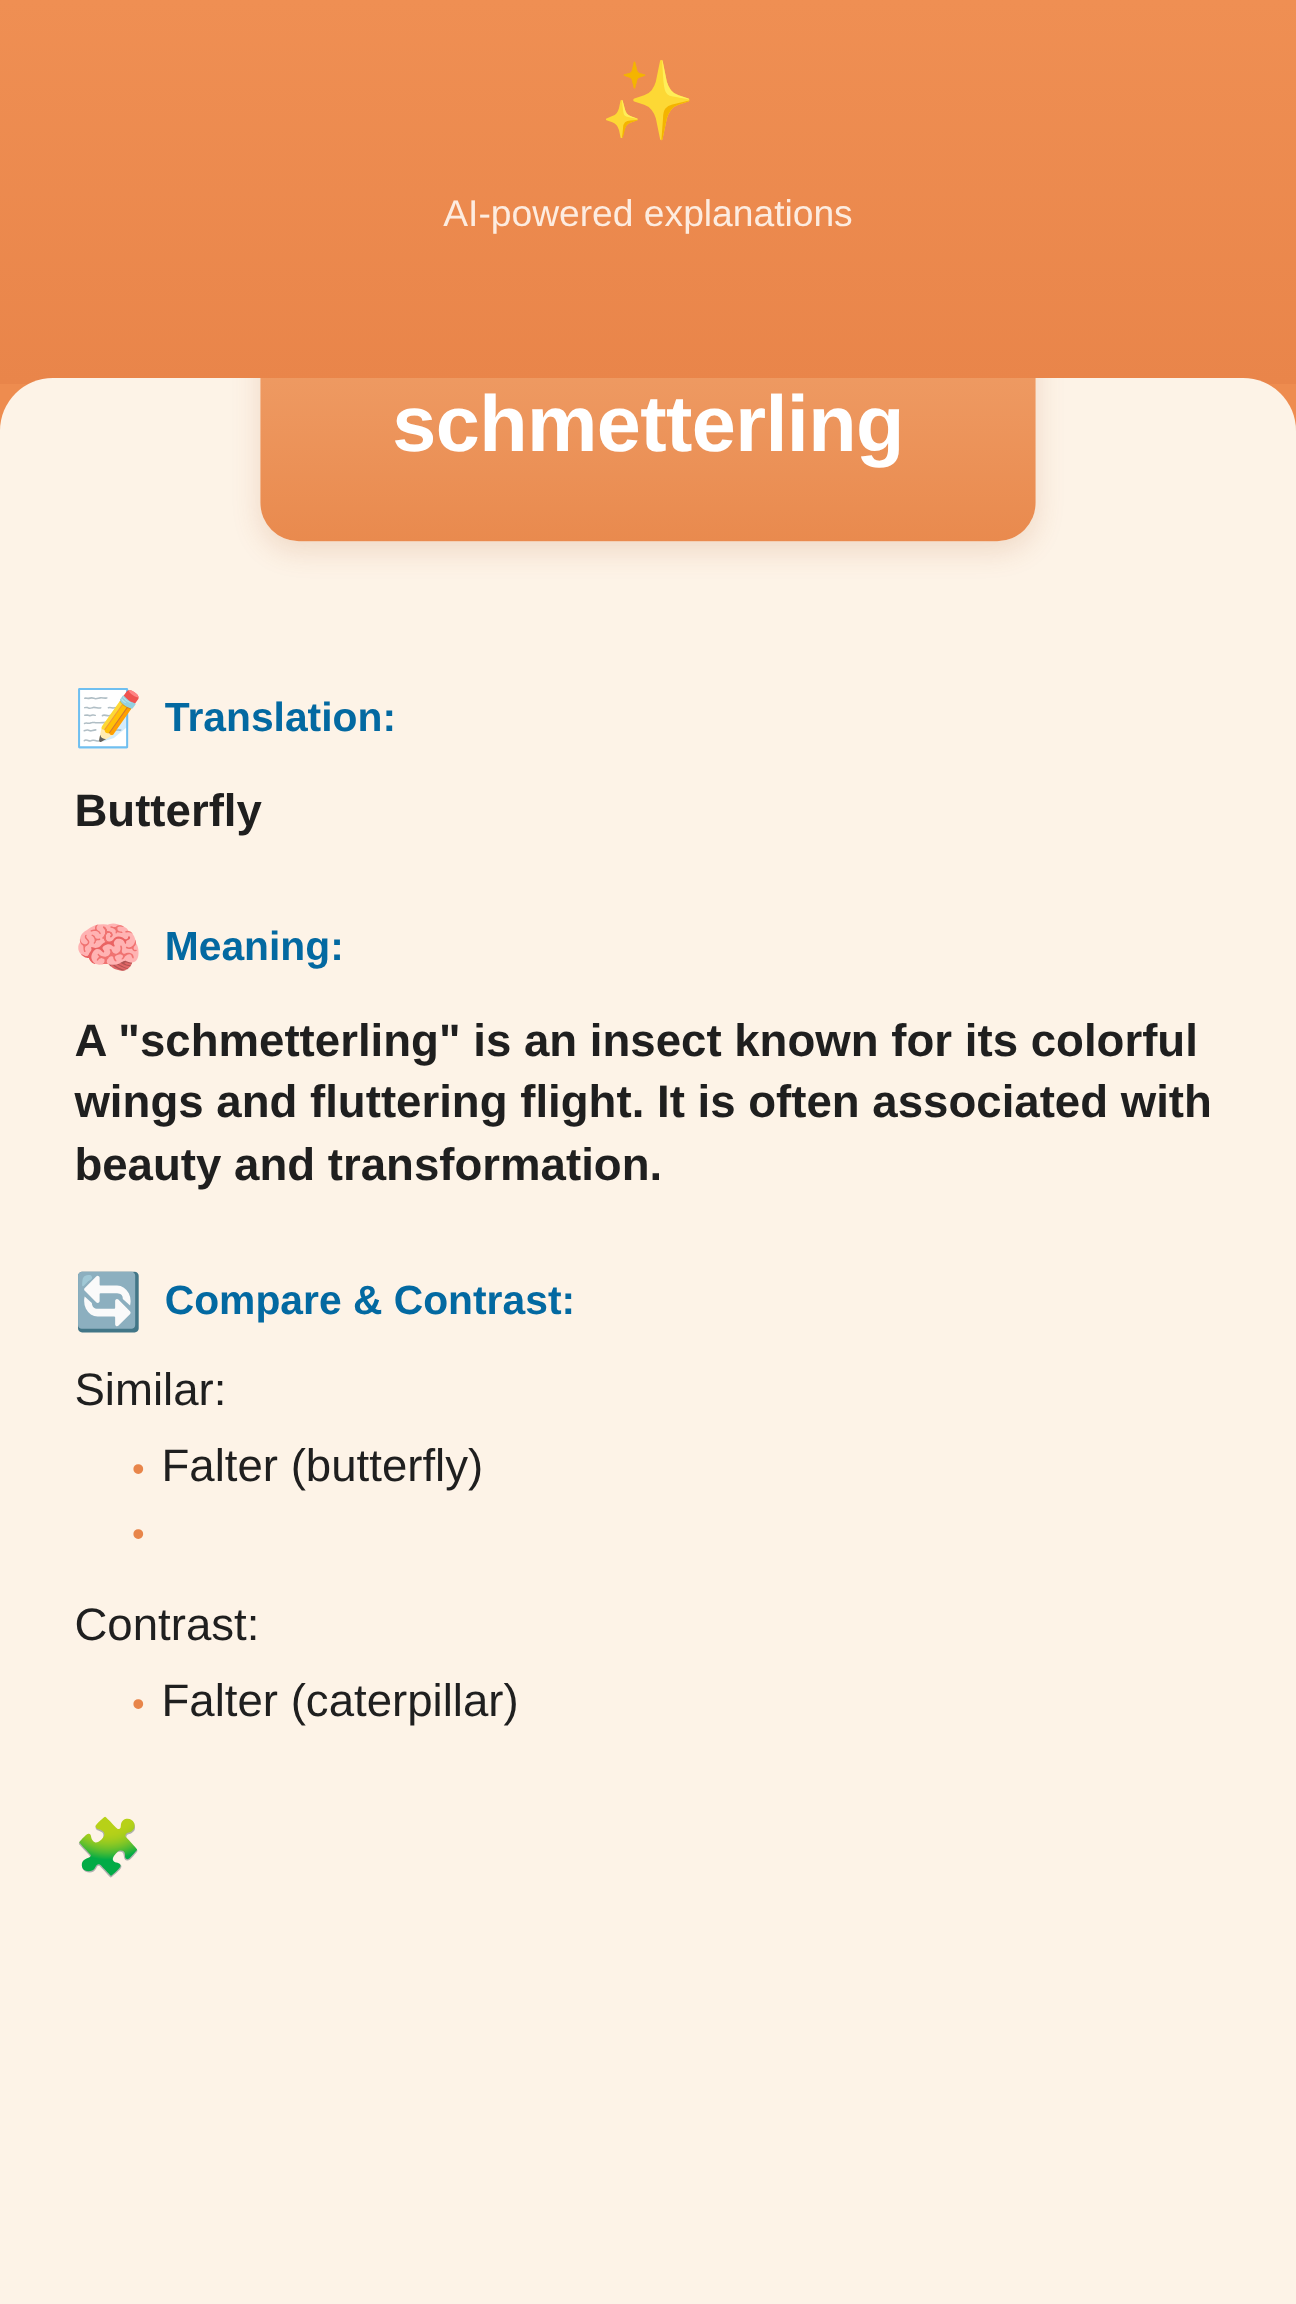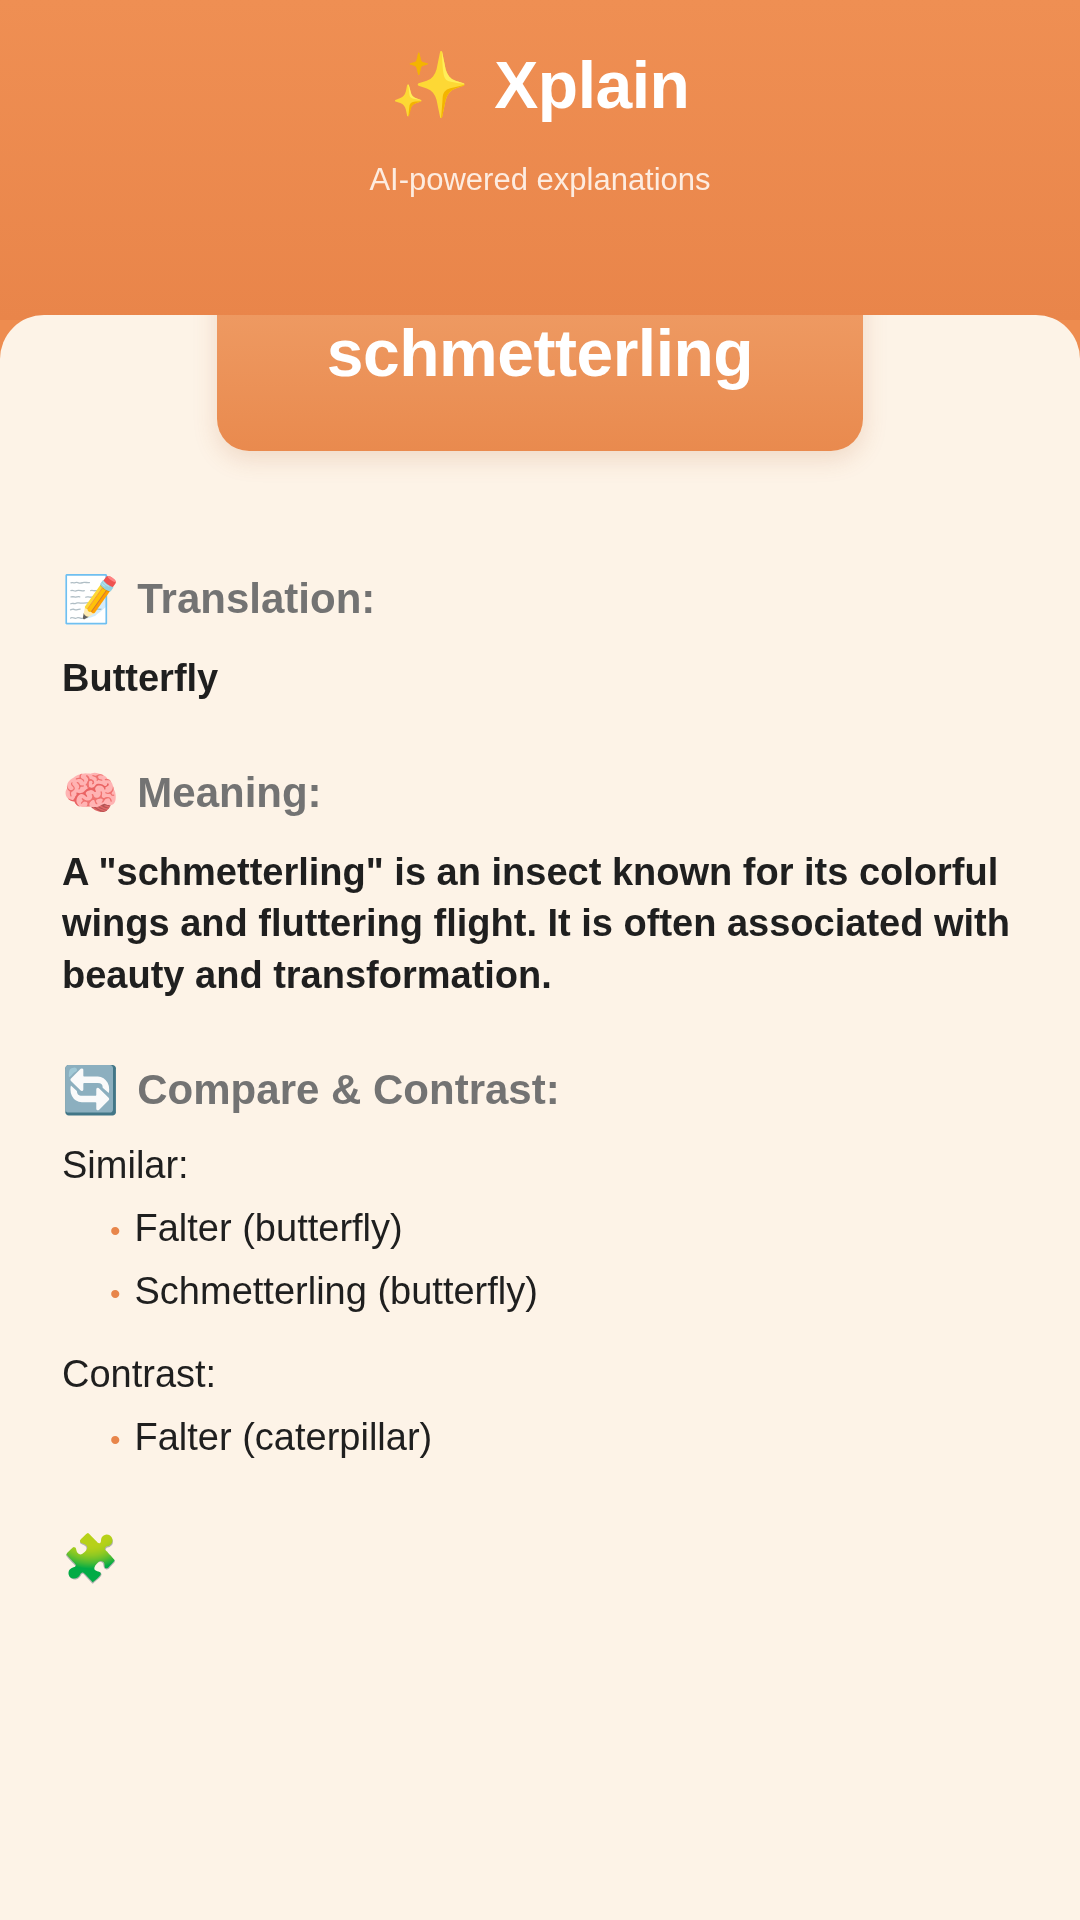--- a/index.html
+++ b/index.html
@@ -107,23 +107,23 @@
     display: flex;
     align-items: center;
     gap: 18px;
     margin-top: 64px;
   }
   .section-head .emoji {
     font-size: 46px;
     line-height: 1;
   }
   .section-head .label {
-    font-size: 42px;
-    font-weight: bold;
-    color: #737373;
+    font-size: 34px;
+    font-weight: bold;
+    color: #0369a1;
   }
 
   .para {
     margin-top: 30px;
     font-size: 38px;
     line-height: 1.36;
     color: #1f1f1f;
     font-weight: bold;
   }
 
@@ -157,21 +157,20 @@
   }
 </style>
 </head>
 <body>
 
 <div class="phone">
 
   <div class="header">
     <div class="brand-row">
       <span class="sparkle-icon">✨</span>
-      <span class="brand-title">Xplain</span>
     </div>
     <div class="brand-sub">AI-powered explanations</div>
   </div>
 
   <div class="card">
 
     <div class="word-chip">
       <span>schmetterling</span>
     </div>
 
@@ -195,21 +194,20 @@
       </div>
 
       <div class="sub-label">Similar:</div>
       <ul class="bullets">
         <li>
           <span class="dot">•</span>
           <span>Falter (butterfly)</span>
         </li>
         <li>
           <span class="dot">•</span>
-          <span>Schmetterling (butterfly)</span>
         </li>
       </ul>
 
       <div class="sub-label">Contrast:</div>
       <ul class="bullets">
         <li>
           <span class="dot">•</span>
           <span>Falter (caterpillar)</span>
         </li>
       </ul>

